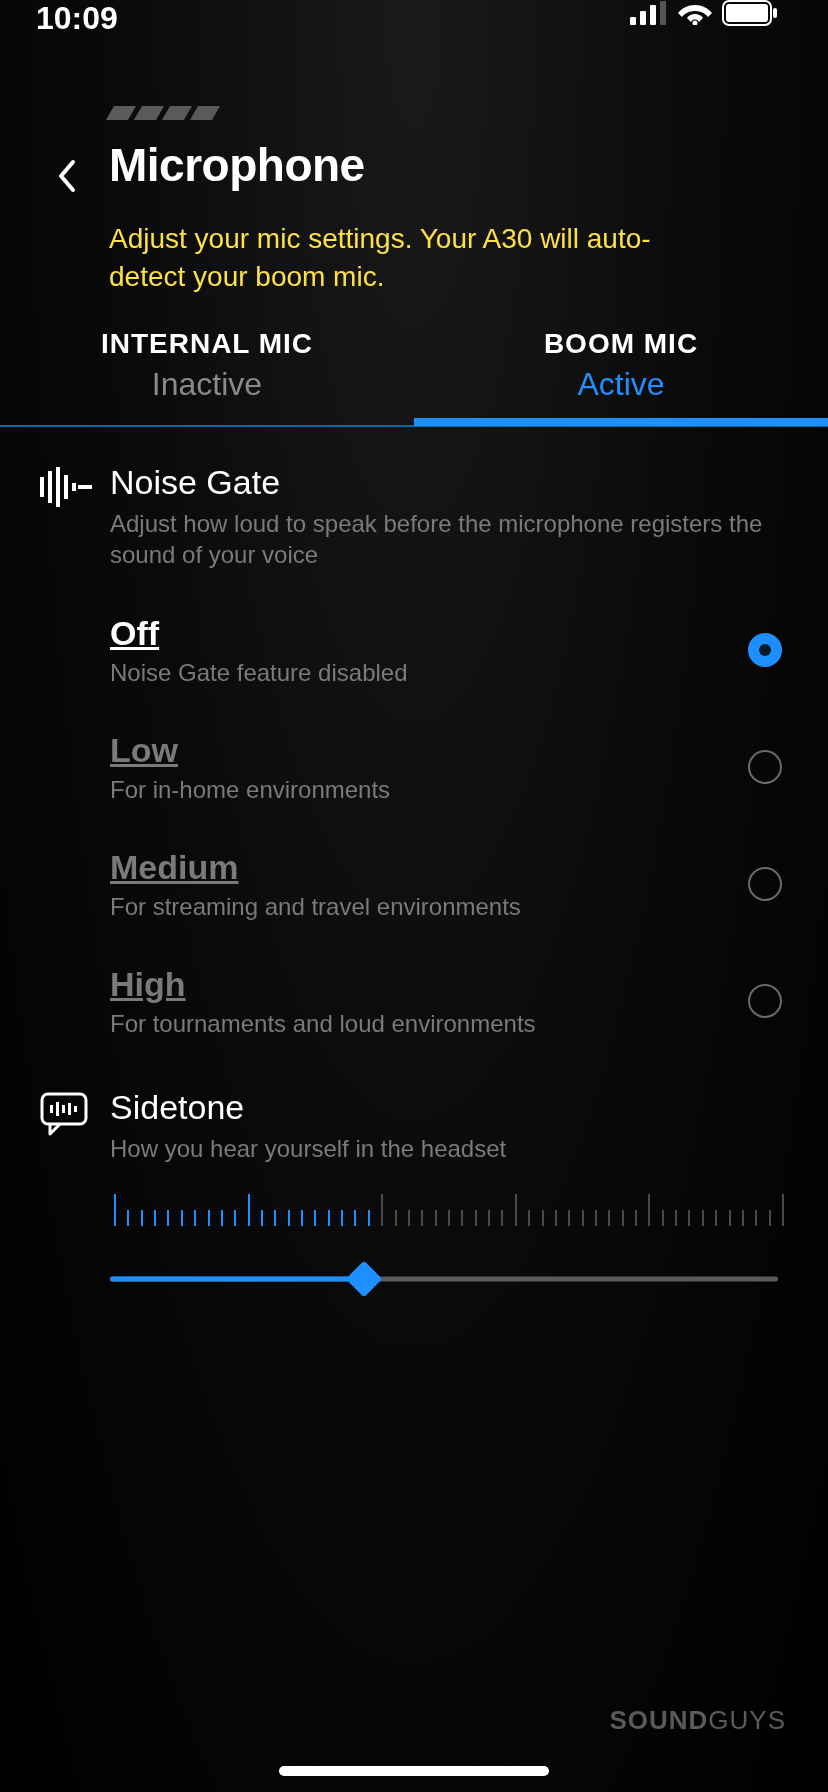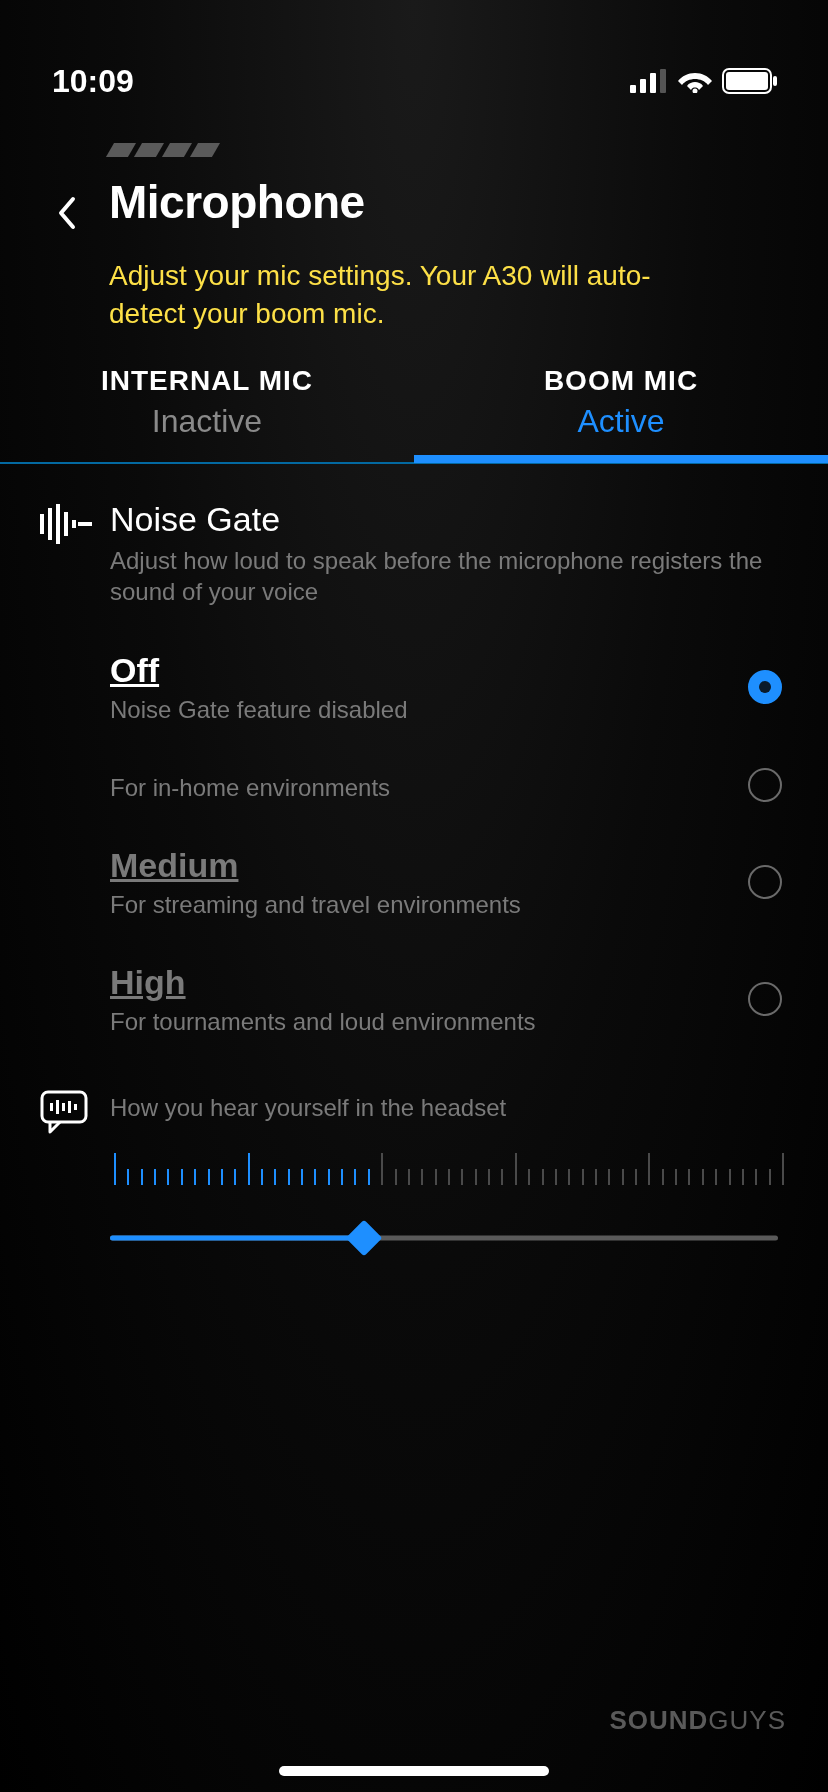--- a/index.html
+++ b/index.html
@@ -11,23 +11,22 @@
     font-family: -apple-system, BlinkMacSystemFont, "Segoe UI", sans-serif;
     position: relative;
     overflow: hidden;
   }
 
   
   .status-bar {
     height: 88px;
     display: flex;
     justify-content: space-between;
-    align-items: center;
-    padding: 0 50px 0 52px;
-    margin-top: 37px;
+    align-items: flex-start;
+    padding: 0 50px 0 36px;
   }
   .status-time {
     font-size: 32px;
     font-weight: 600;
     color: #fff;
   }
   .status-icons {
     display: flex;
     align-items: center;
     gap: 10px;
@@ -321,20 +320,21 @@
     <div class="options">
       <div class="option selected">
         <div class="option-text">
           <div class="option-title">Off</div>
           <div class="option-desc">Noise Gate feature disabled</div>
         </div>
         <div class="radio"></div>
       </div>
       <div class="option">
         <div class="option-text">
+          <div class="option-title">Low</div>
           <div class="option-desc">For in-home environments</div>
         </div>
         <div class="radio"></div>
       </div>
       <div class="option">
         <div class="option-text">
           <div class="option-title">Medium</div>
           <div class="option-desc">For streaming and travel environments</div>
         </div>
         <div class="radio"></div>
@@ -356,20 +356,21 @@
       <rect x="2" y="2" width="44" height="30" rx="6" stroke="#fff" stroke-width="3" fill="none"></rect>
       <path d="M10 32 L10 42 L20 32" stroke="#fff" stroke-width="3" fill="none" stroke-linejoin="round"></path>
       <rect x="10" y="13" width="3" height="8" fill="#fff"></rect>
       <rect x="16" y="10" width="3" height="14" fill="#fff"></rect>
       <rect x="22" y="13" width="3" height="8" fill="#fff"></rect>
       <rect x="28" y="11" width="3" height="12" fill="#fff"></rect>
       <rect x="34" y="14" width="3" height="6" fill="#fff"></rect>
     </svg>
   </div>
   <div class="section-body">
+    <div class="section-title">Sidetone</div>
     <div class="section-desc">How you hear yourself in the headset</div>
 
     <div class="ticks-row" id="ticks">
         <div class="tick big active"></div>
         <div class="tick-gap"></div>
         <div class="tick small active"></div>
         <div class="tick-gap"></div>
         <div class="tick small active"></div>
         <div class="tick-gap"></div>
         <div class="tick small active"></div>

